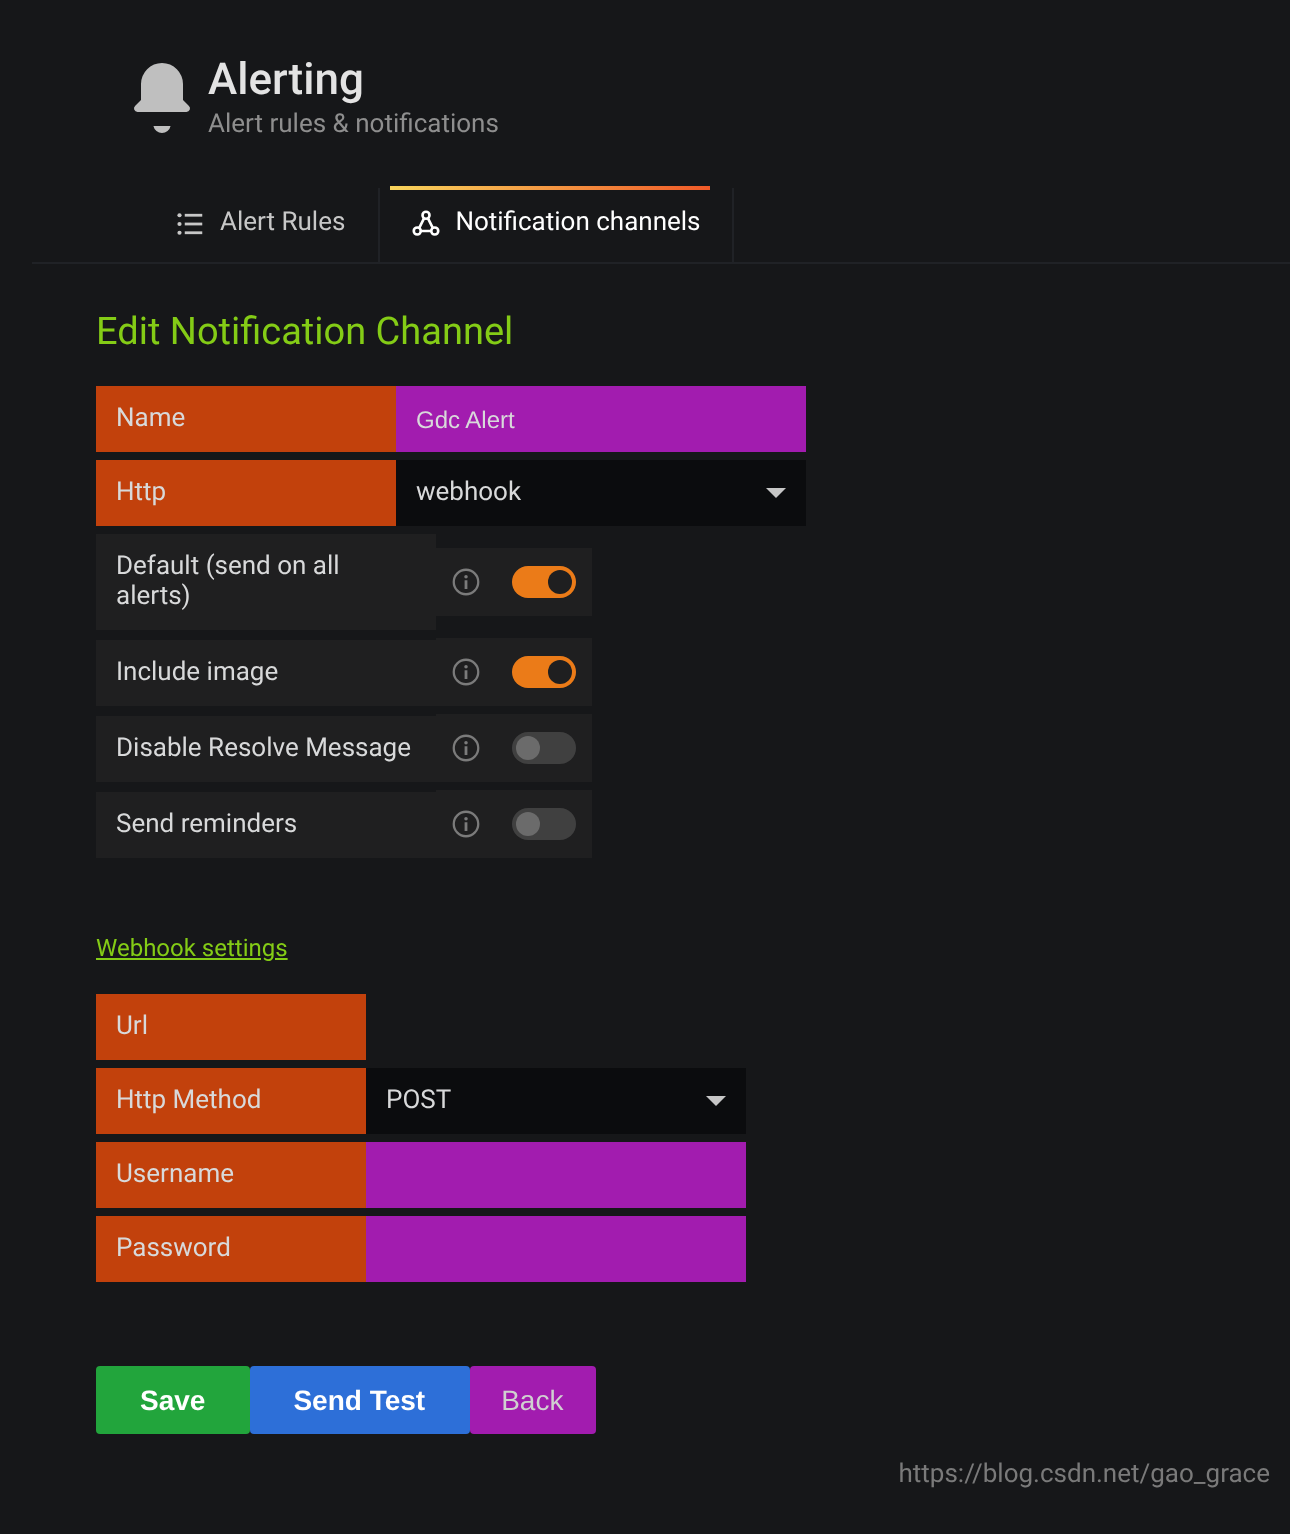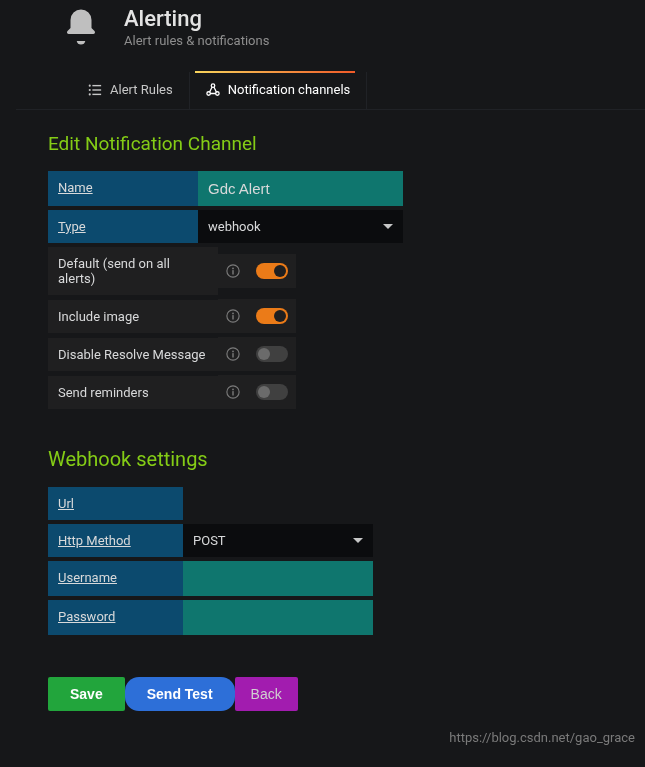--- a/index.html
+++ b/index.html
@@ -8,22 +8,22 @@
   background: #161719;
   font-family: -apple-system, BlinkMacSystemFont, "Segoe UI", Roboto, sans-serif;
   color: #d8d9da;
   font-size: 13px;
   overflow: hidden;
   position: relative;
 }
 .header {
   display: flex;
   align-items: center;
-  padding: 6px 0 0 60px;
-  gap: 22px;
+  padding: 28px 0 0 60px;
+  gap: 2px;
 }
 .bell-icon {
   width: 42px; height: 42px;
   color: #bfbfbf;
 }
 .header-text h1 {
   font-size: 22px;
   font-weight: 500;
   color: #e3e3e3;
 }
@@ -65,41 +65,40 @@
   color: #fff;
 }
 .tab svg { width: 14px; height: 14px; }
 .content { padding: 22px 48px 0 48px; }
 .section-title {
   font-size: 19px;
   color: #84cc16;
   font-weight: 400;
   margin-bottom: 16px;
 }
-.section-title.sub2 { margin-top: 38px; font-size: 20px; }
+.section-title.sub2 { margin-top: 38px; font-size: 12px; text-decoration: underline; }
 .form-row {
   display: flex;
   margin-bottom: 4px;
 }
 .form-label {
-  background: #0c4a6e;
+  background: #c2410c;
   width: 150px;
   padding: 9px 10px;
   font-size: 13px;
   color: #d8d9da;
   flex-shrink: 0;
-  text-decoration: underline;
 }
 .form-input {
-  background: #0f766e;
+  background: #a21caf;
   border: none;
   color: #d8d9da;
   padding: 9px 10px;
   width: 360px;
-  font-size: 15px;
+  font-size: 12px;
   outline: none;
 }
 .form-input.text { width: 205px; }
 .form-input.url { width: 360px; }
 .form-input.usr { width: 190px; }
 .form-select {
   background: #0b0c0e;
   color: #d8d9da;
   padding: 9px 10px;
   font-size: 13px;
@@ -168,21 +167,21 @@
 .btn {
   padding: 9px 22px;
   border: none;
   border-radius: 2px;
   font-size: 14px;
   font-weight: 600;
   cursor: pointer;
   color: #fff;
 }
 .btn.save { background: #22a53c; }
-.btn.test { background: #2d6fd8; border-radius: 14px; }
+.btn.test { background: #2d6fd8; }
 .btn.back { background: #a21caf; color:#d0d0d0; font-weight:400; padding:9px 16px;}
 .watermark {
   position: absolute;
   bottom: 22px;
   right: 10px;
   color: #7a7a7a;
   font-size: 13px;
 }
 </style>
 </head>
@@ -223,21 +222,21 @@
 
 <div class="content">
   <div class="section-title">Edit Notification Channel</div>
 
   <div class="form-row">
     <div class="form-label">Name</div>
     <input class="form-input text" value="Gdc Alert" style="">
   </div>
 
   <div class="form-row">
-    <div class="form-label">Type</div>
+    <div class="form-label">Http</div>
     <div class="form-select wtype">
       <span>webhook</span>
       <span class="caret"></span>
     </div>
   </div>
 
   <div class="toggle-row">
     <div class="toggle-label">Default (send on all alerts)</div>
     <div class="toggle-info-cell">
         <svg class="info-circ" viewBox="0 0 16 16" fill="currentColor">

